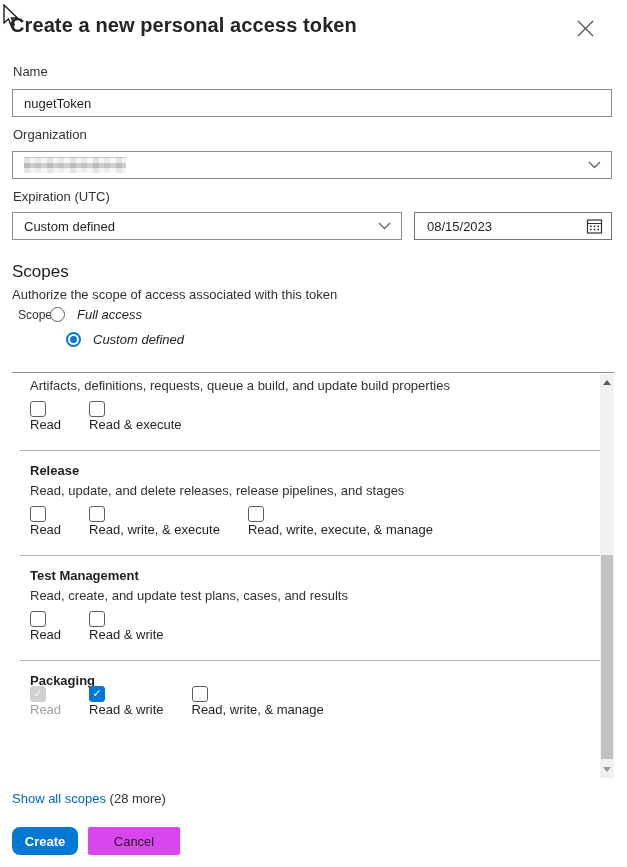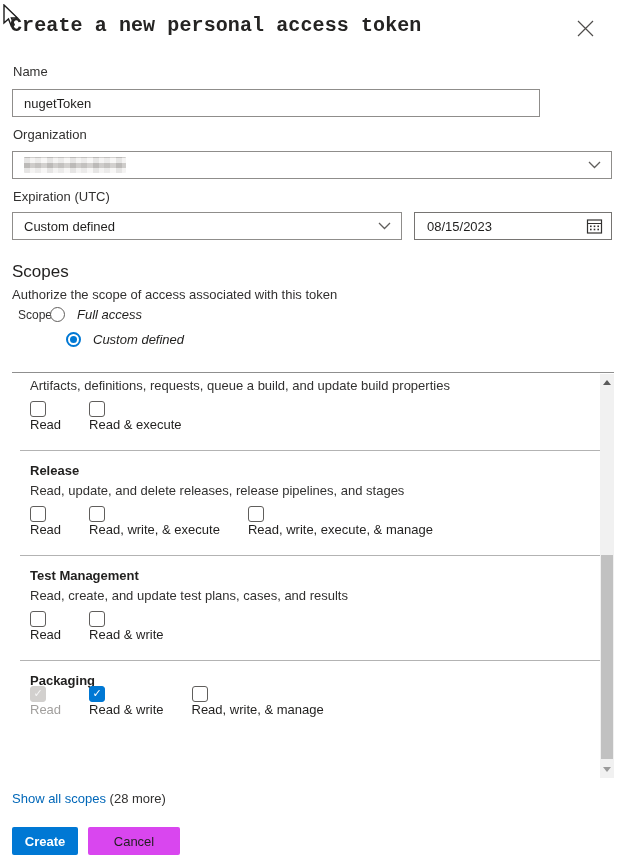--- a/index.html
+++ b/index.html
@@ -3,21 +3,21 @@
 <meta charset="utf-8">
 <style>
   html,body{margin:0;padding:0;}
   body{
     width:627px;height:867px;position:relative;background:#fff;overflow:hidden;
     font-family:"Liberation Sans","DejaVu Sans",sans-serif;color:#201f1e;
     -webkit-font-smoothing:antialiased;
   }
   .abs{position:absolute;}
   
-  #dlg-title{left:10px;top:14px;font-size:20px;font-weight:600;color:#252423;letter-spacing:.1px;font-family:Liberation Mono, monospace;}
+  #dlg-title{left:10px;top:14px;font-size:20px;font-weight:600;color:#252423;letter-spacing:.1px;}
   #close-btn{left:570px;top:13px;width:30px;height:30px;display:flex;align-items:center;justify-content:center;cursor:pointer;}
   
   .fld-label{font-size:13px;color:#323130;}
   .box{
     position:absolute;background:#fff;border:1px solid #8f8d8b;box-sizing:border-box;
     height:28px;font-size:13px;color:#201f1e;display:flex;align-items:center;
   }
   .box .txt{padding-left:11px;}
   .chev{position:absolute;right:10px;top:50%;transform:translateY(-50%);}
   #org-redacted{
@@ -71,21 +71,21 @@
   #sb-down{bottom:6px;border-top:5px solid #9a9a9a;}
   
   #show-all{left:12px;top:791px;font-size:13px;}
   #show-all a{color:#0067b8;text-decoration:none;cursor:pointer;}
   #show-all .suffix{color:#323130;}
   .btn{
     position:absolute;top:827px;height:28px;font-size:13px;border:none;border-radius:2px;
     display:flex;align-items:center;justify-content:center;cursor:pointer;box-sizing:border-box;
     font-family:inherit;
   }
-  #create-btn{left:12px;width:66px;background:var(--accent);color:#fff;font-weight:bold;}
+  #create-btn{left:12px;width:66px;background:var(--accent);color:#fff;font-weight:bold;border-radius:8px;}
   #cancel-btn{left:88px;width:92px;background:#d946ef;color:#201f1e;}
   svg{display:block;}
 </style>
 </head>
 <body>
 
 <div class="abs" style="left:1px;top:4px;">
   <svg width="22" height="26" viewBox="0 0 22 26">
     <path d="M3 1 L3 19 L7.5 15 L10.3 22 L13.2 20.8 L10.4 14 L16.5 14 Z" fill="#ffffff" stroke="#1b1b1b" stroke-width="1.4"></path>
   </svg>
@@ -94,21 +94,21 @@
 <div class="abs" id="dlg-title">Create a new personal access token</div>
 <div class="abs" id="close-btn">
   <span>
     <svg width="19" height="19" viewBox="0 0 19 19">
       <path d="M2 2 L17 17 M17 2 L2 17" stroke="#4f4d4b" stroke-width="1.2" fill="none"></path>
     </svg>
   </span>
 </div>
 
 <div class="abs fld-label" style="left:13px;top:64px;">Name</div>
-<div class="box" style="left:12px;top:89px;width:528px;">
+<div class="box" style="left:12px;top:89px;width:600px;">
   <span class="txt">nugetToken</span>
 </div>
 
 <div class="abs fld-label" style="left:13px;top:127px;">Organization</div>
 <div class="box" style="left:12px;top:151px;width:600px;">
   <span id="org-redacted"></span>
   <span class="chev">
     <svg width="13" height="8" viewBox="0 0 13 8">
         <path d="M1 1 L6.5 6.5 L12 1" stroke="#605e5c" stroke-width="1.3" fill="none"></path>
       </svg>

